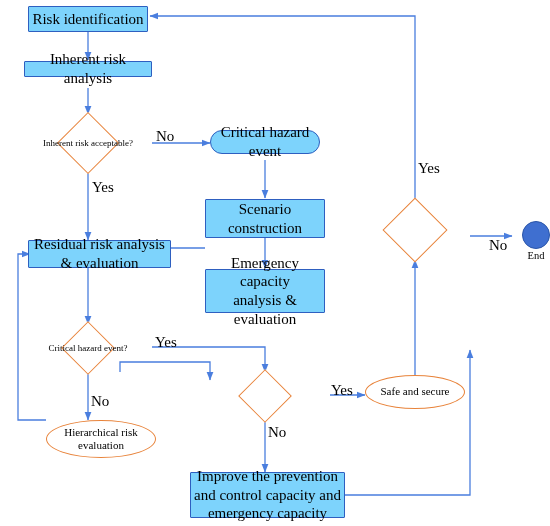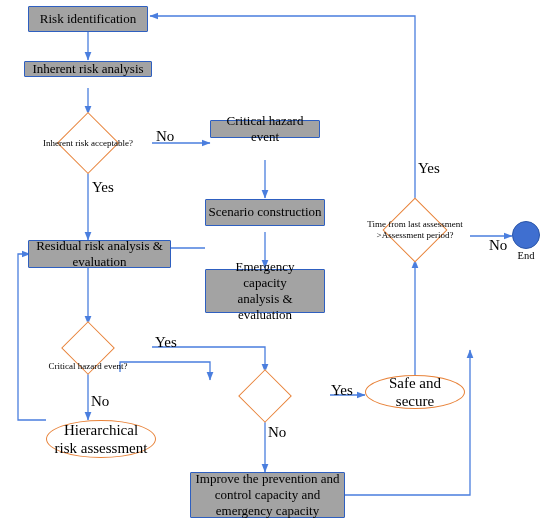--- a/index.html
+++ b/index.html
@@ -7,49 +7,49 @@
     width:550px;height:526px;
     background:#ffffff;
     font-family:"Liberation Serif", serif;
     position:relative;
     overflow:hidden;
   }
   #canvas{position:absolute;left:0;top:0;width:550px;height:526px;}
   .node{position:absolute;box-sizing:border-box;display:flex;align-items:center;justify-content:center;text-align:center;color:#000;}
   .rect{
     border:1.6px solid #2e5fc0;
-    background:#a3a3a3;
-    font-size:13px;
+    background:#7dd3fc;
+    font-size:15px;
     line-height:1.25;
     border-radius:1px;
   }
   .diamond{
     font-size:9px;
     line-height:1.2;
     color:#000;
   }
   .diamond .dlabel{position:relative;z-index:2;padding:0 6px;}
   .diamond .dshape{
     position:absolute;left:50%;top:50%;
     transform:translate(-50%,-50%) rotate(45deg);
     border:1.4px solid #e8833a;
     background:#ffffff;
     z-index:1;
   }
   .ellipse{
     border:1.4px solid #e8833a;
     background:#ffffff;
     border-radius:50%;
-    font-size:15px;
+    font-size:11px;
     line-height:1.2;
   }
   .endnode{
     font-size:10.5px;
     color:#000;
-    display:flex;flex-direction:column;align-items:center;
+    display:flex;flex-direction:column;align-items:center;margin-left:10px;
   }
   .endcircle{
     width:26px;height:26px;border-radius:50%;
     background:#3f6fd0;border:1.6px solid #2a55a8;
   }
   .edgelabel{
     position:absolute;font-size:15px;color:#000;background:transparent;
     font-family:"Liberation Serif", serif;
   }
 </style>
@@ -108,52 +108,51 @@
 
 <div class="node rect" style="left:24px;top:61px;width:128px;height:16px;">
   <span>Inherent risk analysis</span>
 </div>
 
 <div class="node diamond" style="left:20px;top:114px;width:136px;height:58px;">
   <span class="dshape" style="width:42px;height:42px;"></span>
   <span class="dlabel">Inherent risk acceptable?</span>
 </div>
 
-<div class="node rect" style="left:210px;top:120px;width:110px;height:18px;">
+<div class="node rect" style="left:210px;top:130px;width:110px;height:24px;border-radius:13px;">
   <span>Critical hazard event</span>
 </div>
 
-<div class="node rect" style="left:205px;top:199px;width:120px;height:27px;">
+<div class="node rect" style="left:205px;top:199px;width:120px;height:39px;">
   <span>Scenario construction</span>
 </div>
 
 <div class="node rect" style="left:28px;top:240px;width:143px;height:28px;padding:0 4px;">
   <span>Residual risk analysis &amp; evaluation</span>
 </div>
 
 <div class="node rect" style="left:205px;top:269px;width:120px;height:44px;padding:0 20px;">
   <span>Emergency capacity analysis &amp; evaluation</span>
 </div>
 
-<div class="node diamond" style="left:22px;top:324px;width:132px;height:48px;align-items:flex-end;">
+<div class="node diamond" style="left:22px;top:324px;width:132px;height:48px;">
   <span class="dshape" style="width:36px;height:36px;"></span>
   <span class="dlabel">Critical hazard event?</span>
 </div>
 
 <div class="node diamond" style="left:200px;top:372px;width:130px;height:48px;">
   <span class="dshape" style="width:36px;height:36px;"></span>
 </div>
 
 <div class="node diamond" style="left:345px;top:200px;width:140px;height:60px;">
   <span class="dshape" style="width:44px;height:44px;"></span>
-  <span class="dlabel">Time from last assessment &gt;Assessment period?</span>
 </div>
 
 <div class="node ellipse" style="left:46px;top:420px;width:110px;height:38px;padding:0 6px;">
-  <span>Hierarchical risk assessment</span>
+  <span>Hierarchical risk evaluation</span>
 </div>
 
 <div class="node ellipse" style="left:365px;top:375px;width:100px;height:34px;padding:0 6px;">
   <span>Safe and secure</span>
 </div>
 
 <div class="node rect" style="left:190px;top:472px;width:155px;height:46px;padding:0 0;">
   <span>Improve the prevention and control capacity and emergency capacity</span>
 </div>
 

